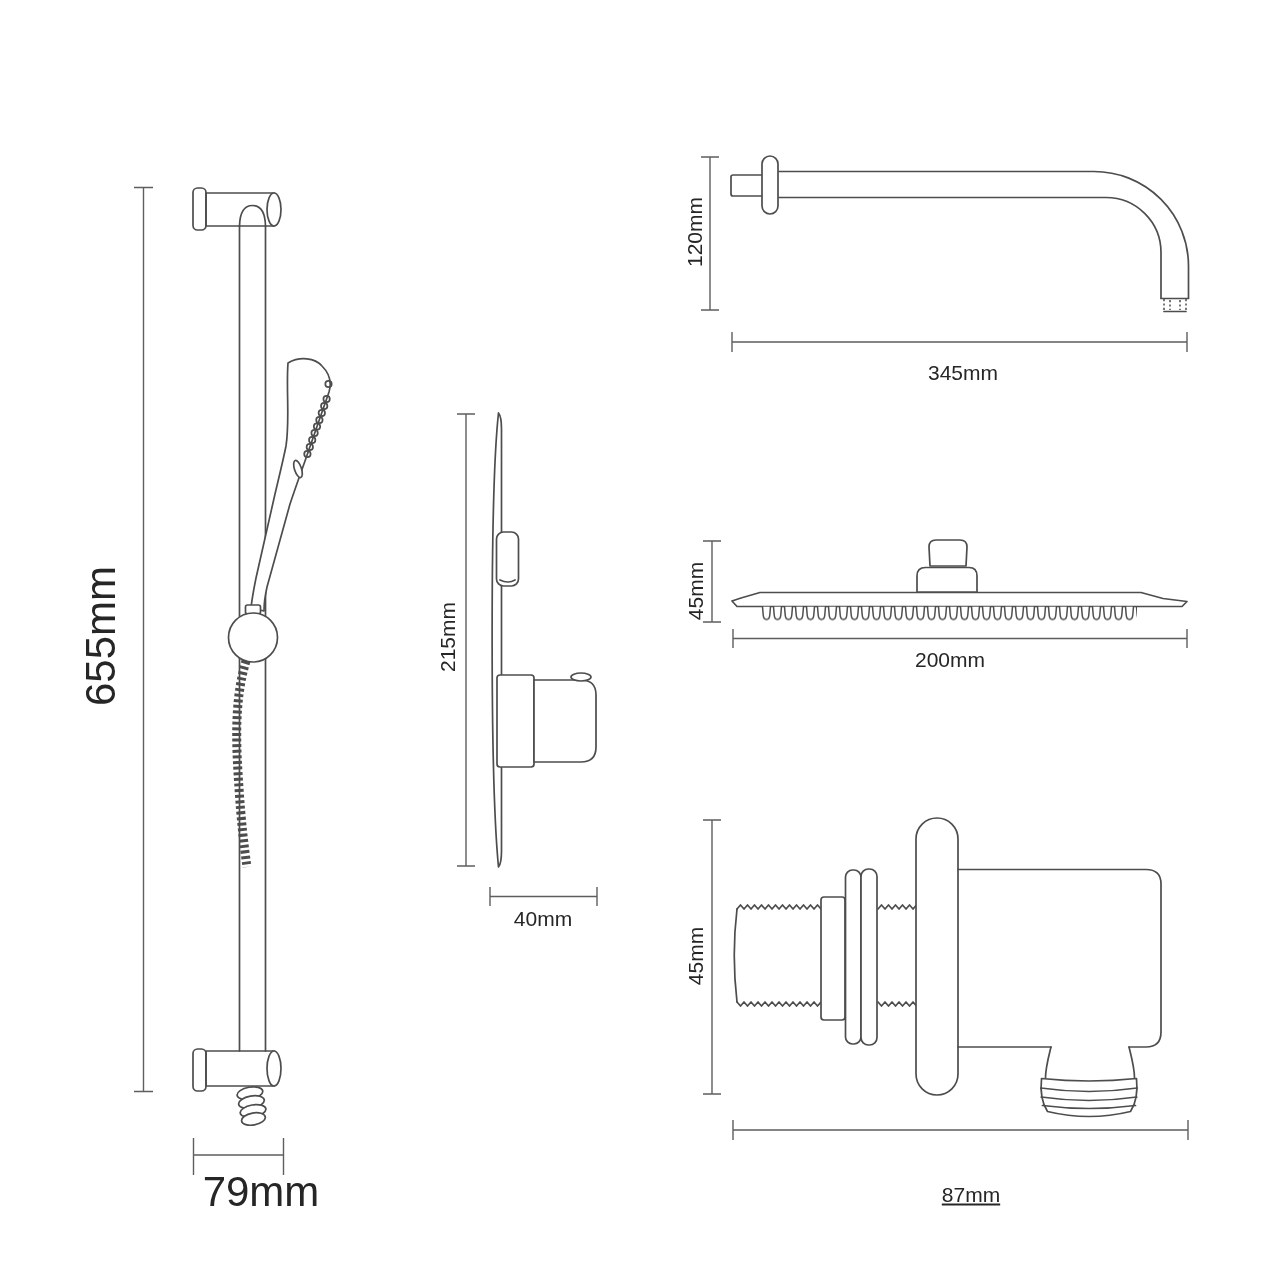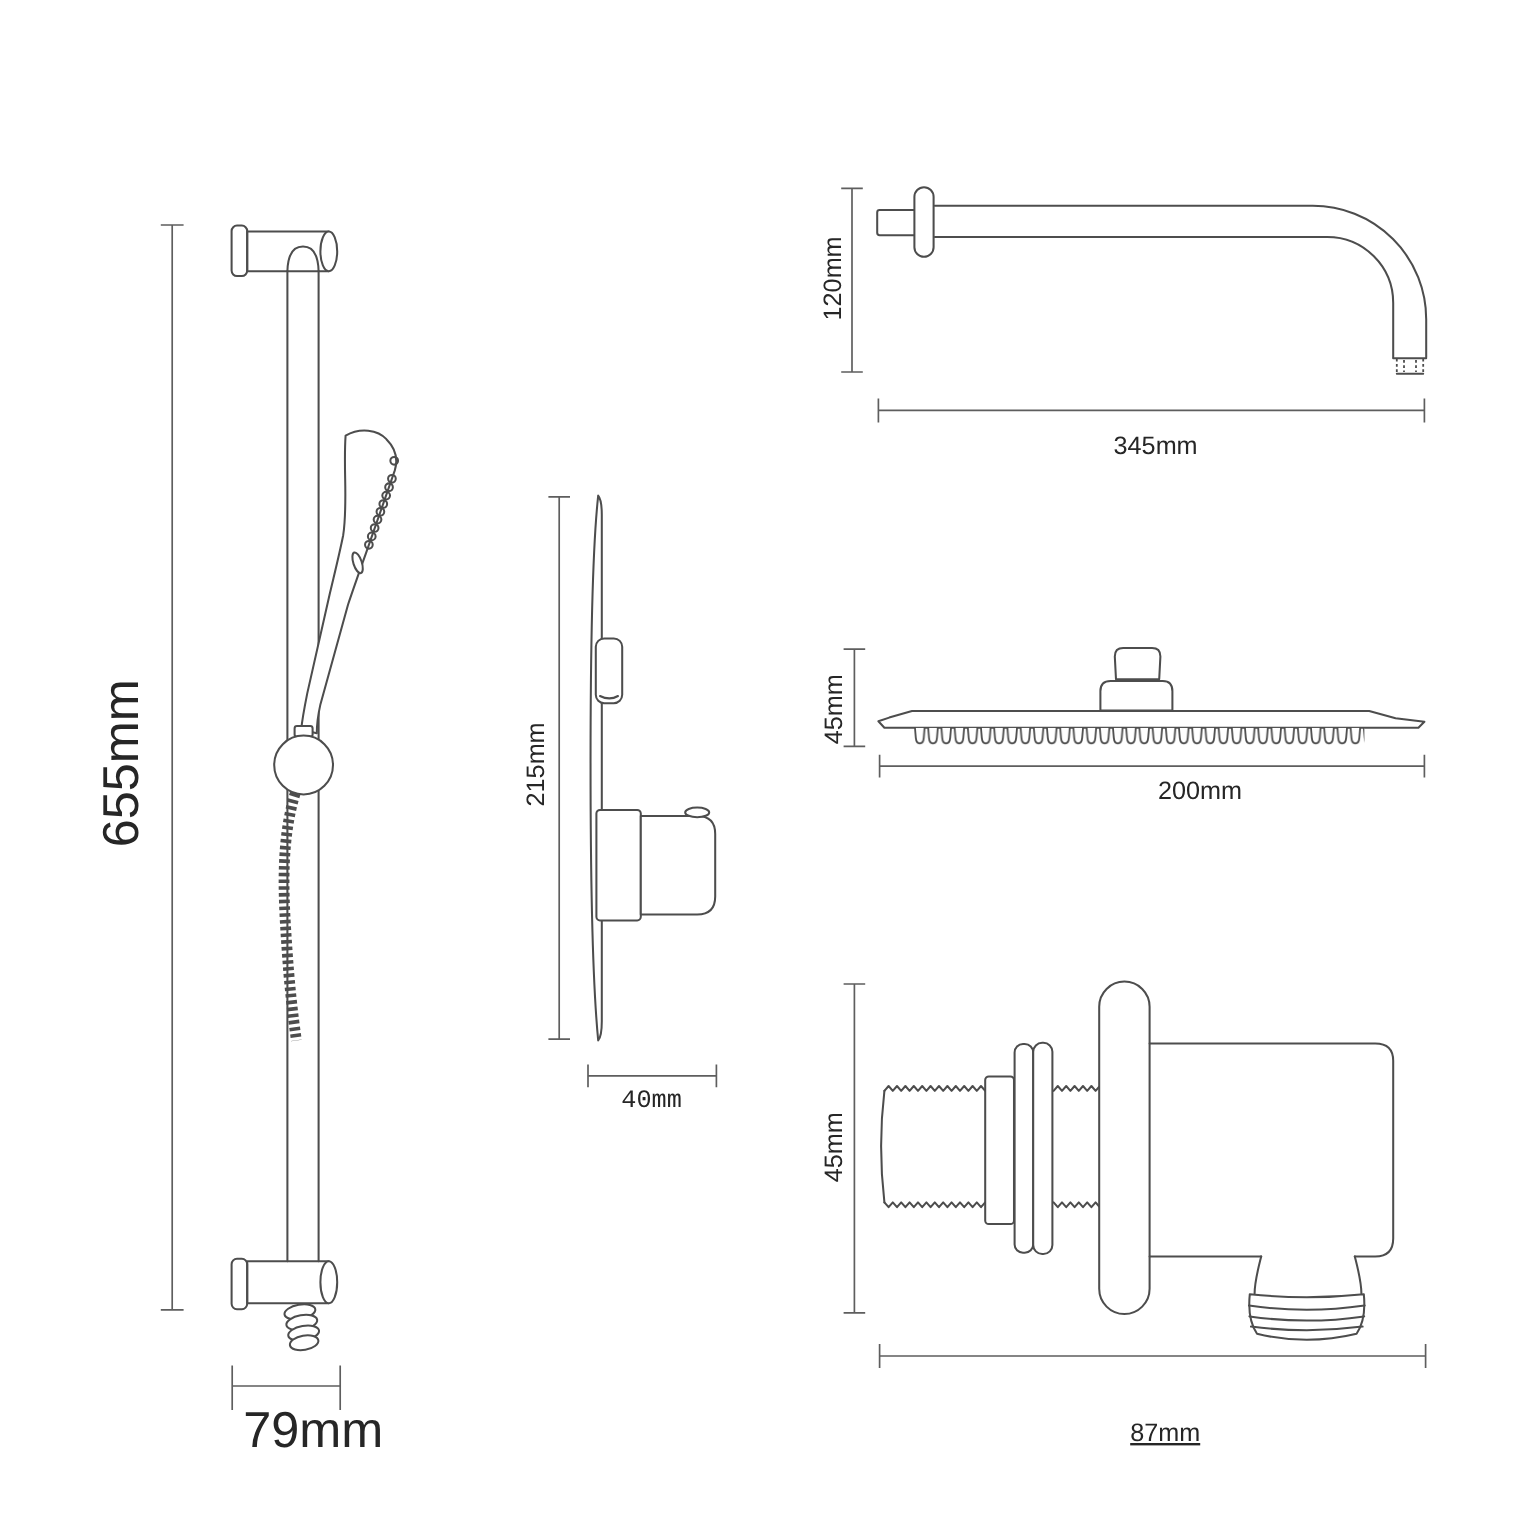--- a/index.html
+++ b/index.html
@@ -190,24 +190,24 @@
     </g>
     <g>
       <path class="dim" d="M 733,1120 V 1140 M 1188,1120 V 1140 M 733,1130 H 1188"></path>
     </g>
   </svg>
 
   <div class="label large vertical" style="left:101px;top:636px;">655mm</div>
   <div class="label large" style="left:261px;top:1192px;text-align:right;">79mm</div>
 
   <div class="label small vertical" style="left:447px;top:637px;">215mm</div>
-  <div class="label small" style="left:543px;top:918px;font-family:Liberation Mono, monospace;">40mm</div>
+  <div class="label small" style="left:543px;top:918px;">40mm</div>
 
   <div class="label small vertical" style="left:694px;top:232px;">120mm</div>
   <div class="label small" style="left:963px;top:372px;">345mm</div>
 
   <div class="label small vertical" style="left:695px;top:591px;">45mm</div>
-  <div class="label small" style="left:1000px;top:659px;">200mm</div>
+  <div class="label small" style="left:950px;top:659px;">200mm</div>
 
   <div class="label small vertical" style="left:695px;top:956px;">45mm</div>
   <div class="label small" style="left:971px;top:1194px;text-decoration:underline;">87mm</div>
 
 </div>
 
 </body></html>

